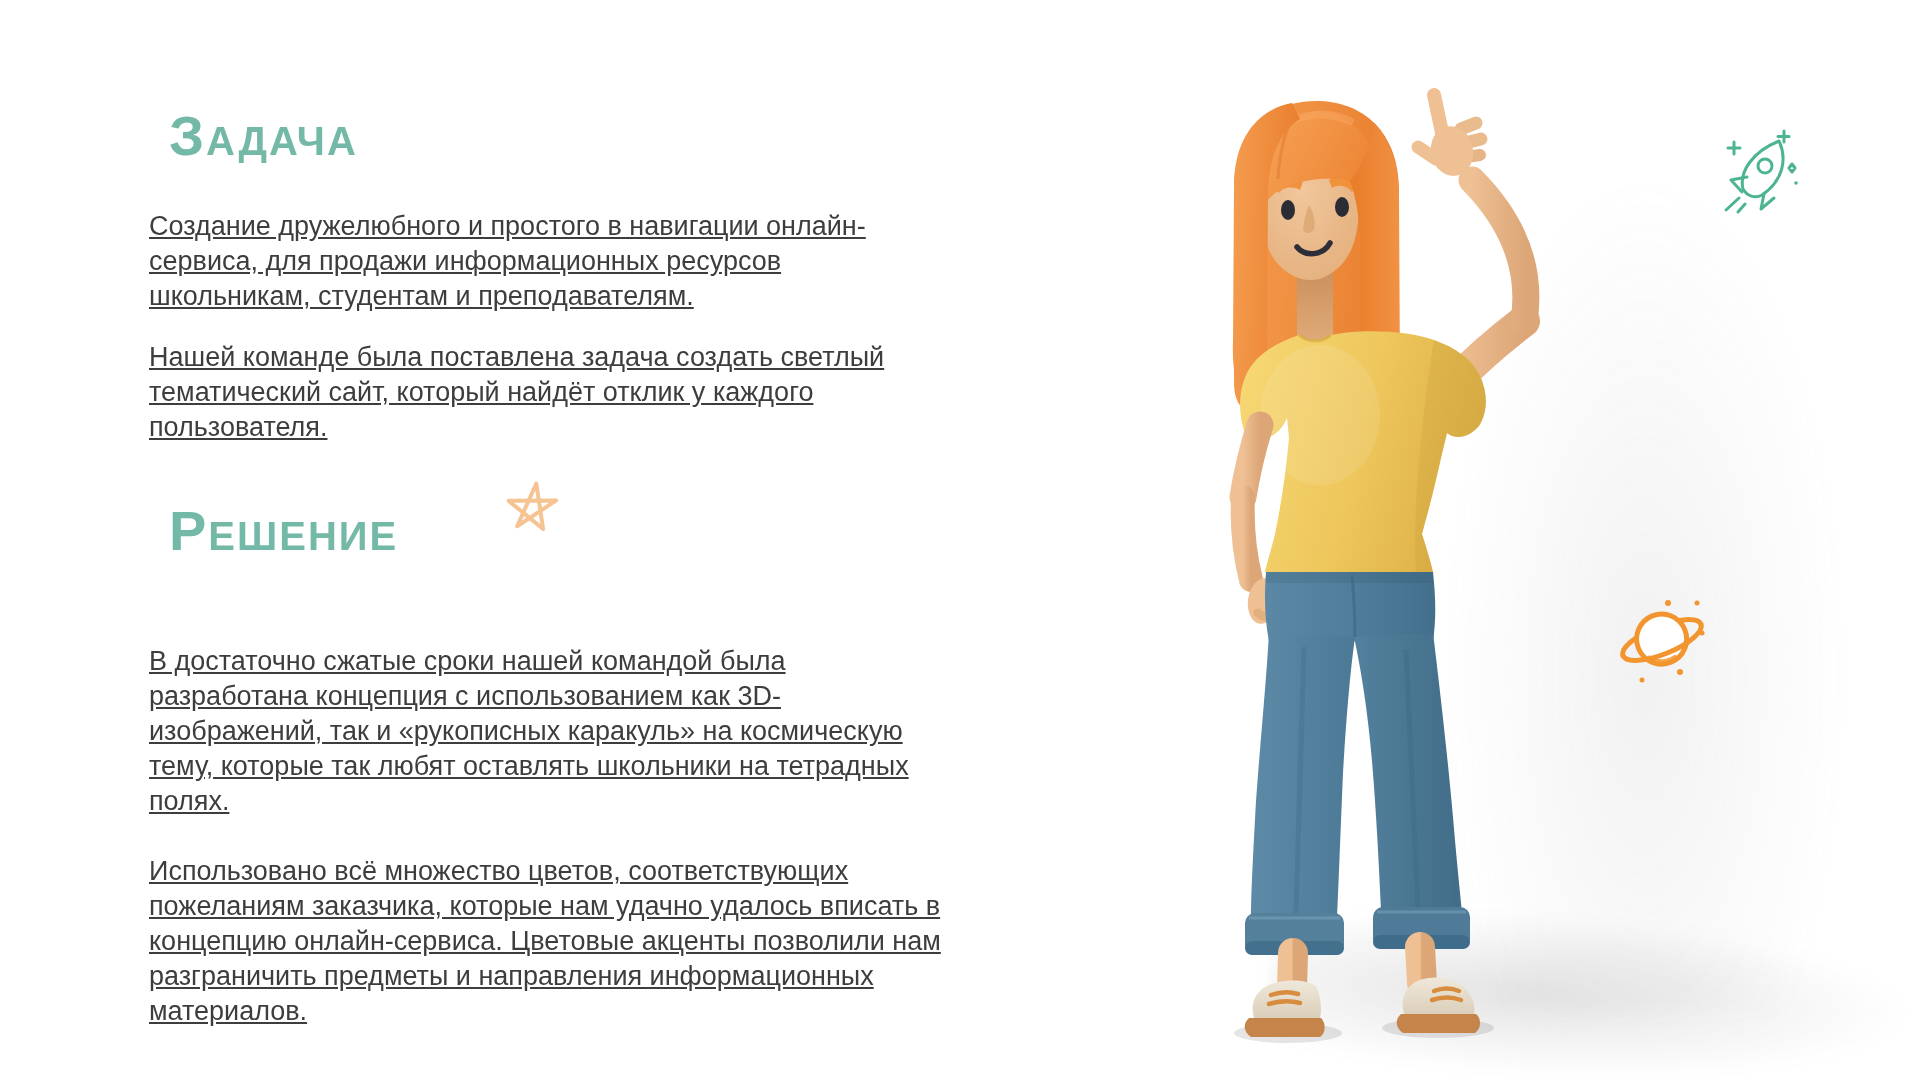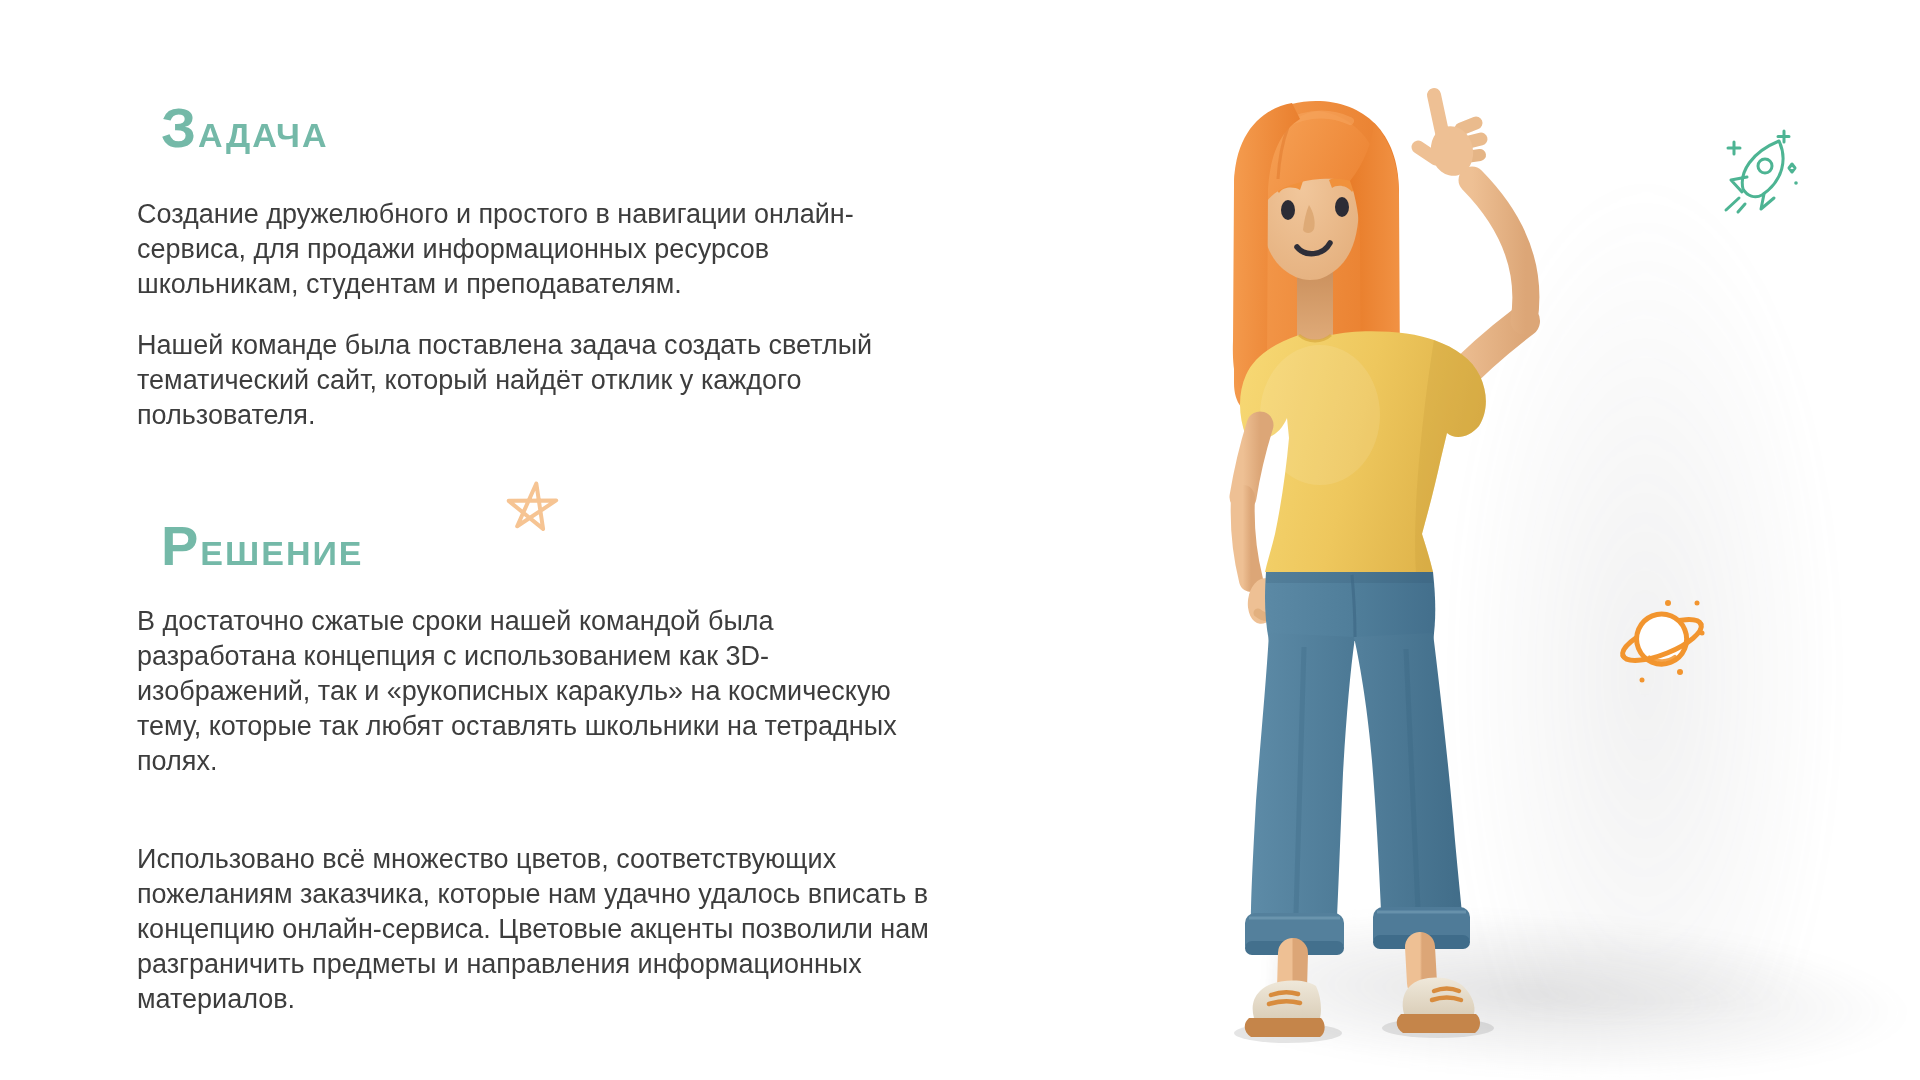--- a/index.html
+++ b/index.html
@@ -7,47 +7,48 @@
     position: relative;
     width: 1920px;
     height: 1080px;
     background: #ffffff;
     overflow: hidden;
     font-family: "Liberation Sans", "DejaVu Sans", sans-serif;
   }
   .text-col { position: absolute; left: 133px; top: 0; width: 830px; }
   .section-heading {
     position: absolute;
-    margin: 0;
+    margin: 8px;
     left: 28px;
     color: #74b9a8;
     font-weight: 700;
-    font-size: 34px;
+    font-size: 40px;
     letter-spacing: 2px;
     line-height: 1;
     text-transform: uppercase;
     white-space: nowrap;
     text-align: right;
   }
   .section-heading::first-letter { font-size: 56px; letter-spacing: 2px; }
   .para {
     position: absolute;
-    margin: 4px;
+    margin: 16px;
     left: 0;
     width: 820px;
     color: #3d3d3d;
     font-size: 27px;
     line-height: 35px;
     white-space: pre-line;
+    text-decoration: underline;
   }
   #h-task   { top: 100px; }
   #p-task-1 { top: 193px; }
   #p-task-2 { top: 324px; }
-  #h-solution { top: 518px; }
-  #p-solution-1 { top: 600px; }
+  #h-solution { top: 495px; }
+  #p-solution-1 { top: 628px; }
   #p-solution-2 { top: 838px; }
 
   .doodle { position: absolute; }
   #star-doodle   { left: 500px; top: 478px; width: 62px;  height: 58px; }
   #rocket-doodle { left: 1712px; top: 128px; width: 100px; height: 95px; }
   #planet-doodle { left: 1612px; top: 595px; width: 100px; height: 92px; }
 
   .wall-shadow {
     position: absolute; left: 1430px; top: 130px; width: 430px; height: 880px;
     background: radial-gradient(ellipse at 50% 62%, rgba(120,120,125,0.10), rgba(120,120,125,0) 65%);

